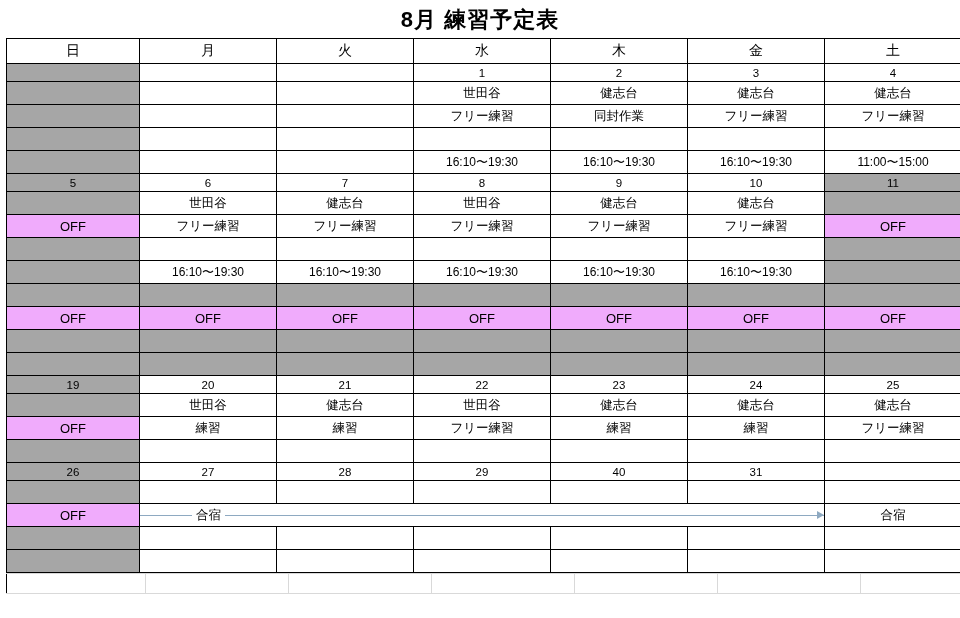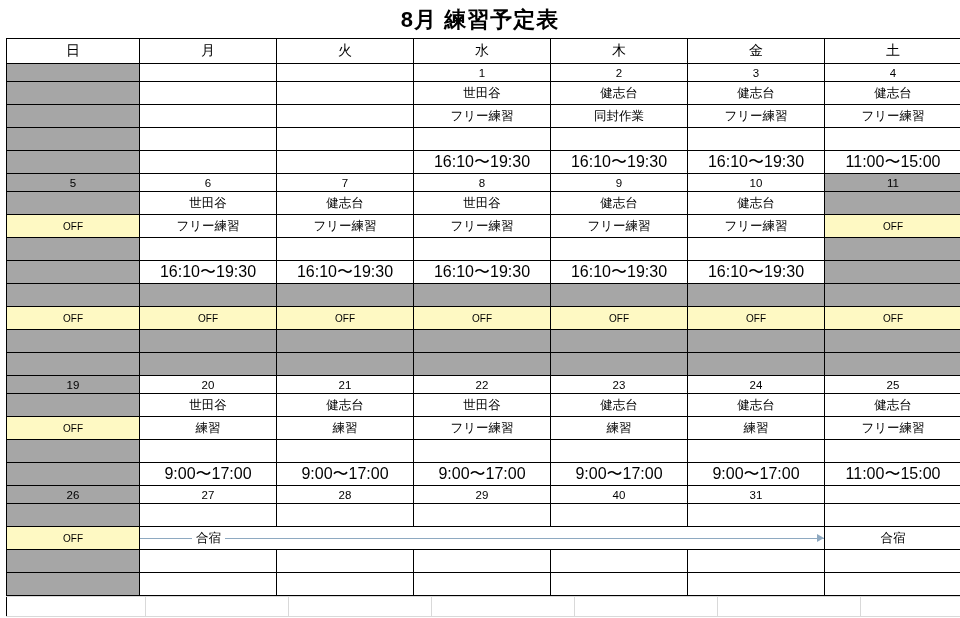--- a/index.html
+++ b/index.html
@@ -58,28 +58,28 @@
   .datecell.gray {
     background: #a6a6a6;
   }
   
   .c {
     height: 22px;
     font-size: 12.5px;
     background: #ffffff;
   }
   .c.small {
-    font-size: 16px;
+    font-size: 12px;
   }
   .gray {
     background: #a6a6a6;
   }
   .offcell {
-    background: #fef9c3;
-    font-size: 10px;
+    background: #f0abfc;
+    font-size: 13px;
   }
   
   .notes-table {
     border-collapse: collapse;
     table-layout: fixed;
     width: 948px;
     margin: 0 auto;
   }
   .notes-table td {
     border: 1px solid #d9d9d9;
@@ -306,29 +306,20 @@
       </tr>
       <tr>
         <td class="c gray"></td>
         <td class="c"></td>
         <td class="c"></td>
         <td class="c"></td>
         <td class="c"></td>
         <td class="c"></td>
         <td class="c"></td>
       </tr>
-      <tr>
-        <td class="c gray small"></td>
-        <td class="c small">9:00〜17:00</td>
-        <td class="c small">9:00〜17:00</td>
-        <td class="c small">9:00〜17:00</td>
-        <td class="c small">9:00〜17:00</td>
-        <td class="c small">9:00〜17:00</td>
-        <td class="c small">11:00〜15:00</td>
-      </tr>
 
       <tr>
         <td class="datecell gray">26</td>
         <td class="datecell">27</td>
         <td class="datecell">28</td>
         <td class="datecell">29</td>
         <td class="datecell">40</td>
         <td class="datecell">31</td>
         <td class="datecell"></td>
       </tr>

